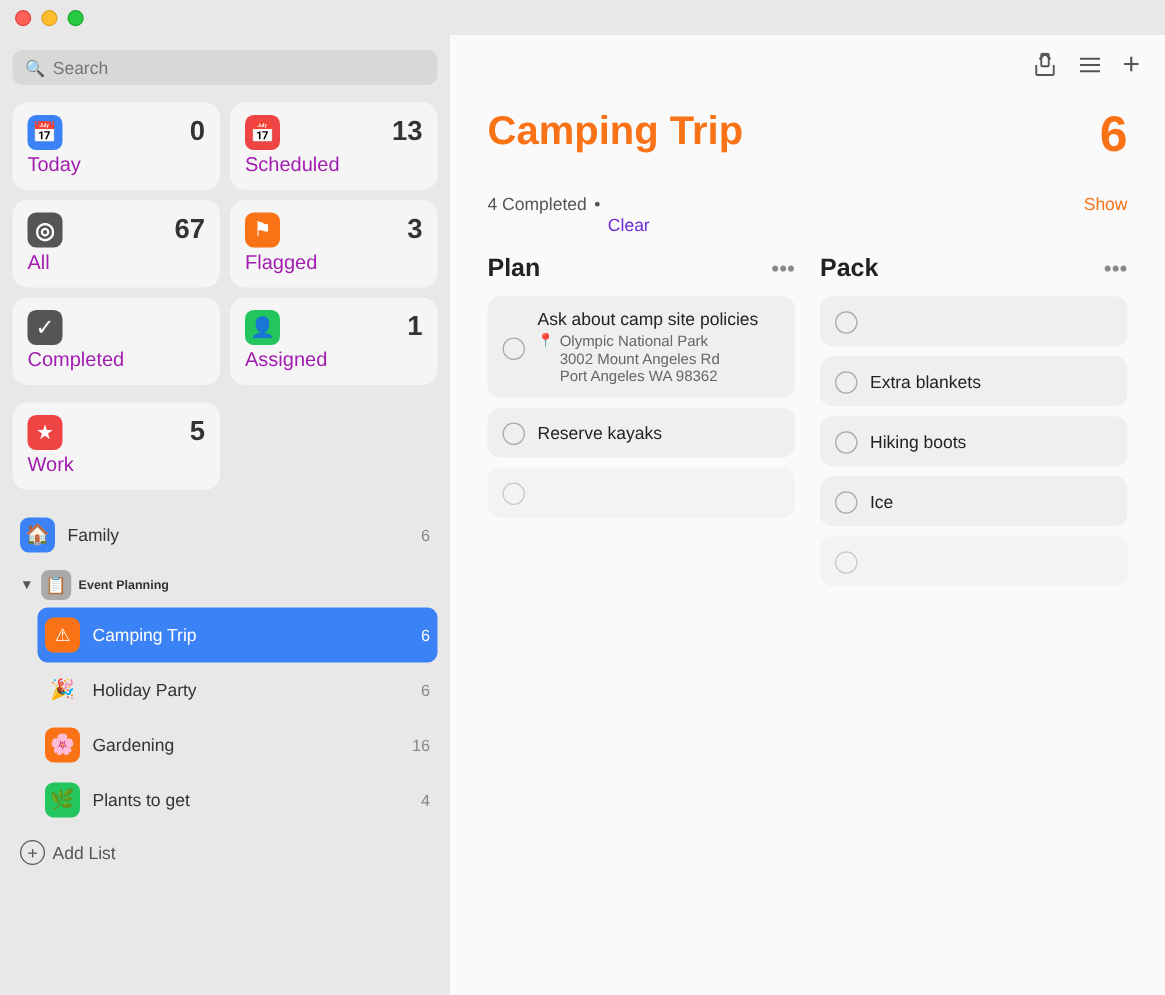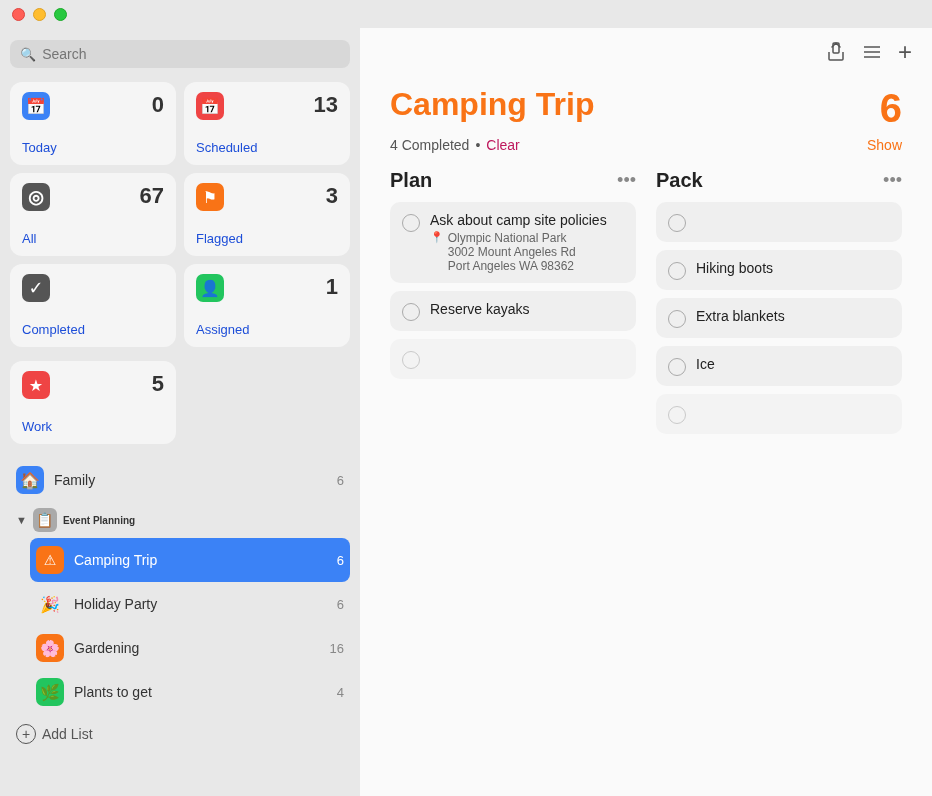--- a/index.html
+++ b/index.html
@@ -102,24 +102,24 @@
       align-items: center;
       justify-content: center;
       font-size: 16px;
     }
     .smart-card .card-count {
       font-size: 22px;
       font-weight: 600;
       color: #333;
     }
     .smart-card .card-label {
-      font-size: 13px;
+      font-size: 16px;
       font-weight: 500;
-      color: #1d4ed8;
-      margin-top: 20px;
+      color: #a21caf;
+      margin-top: 4px;
     }
 
     
     .icon-today { background: #3b82f6; color: white; }
     .icon-scheduled { background: #ef4444; color: white; }
     .icon-all { background: #555; color: white; }
     .icon-flagged { background: #f97316; color: white; }
     .icon-completed { background: #555; color: white; }
     .icon-assigned { background: #22c55e; color: white; }
     .icon-work { background: #ef4444; color: white; }
@@ -264,25 +264,26 @@
 
     .completed-row {
       display: flex;
       align-items: center;
       padding: 0 30px 10px 30px;
       gap: 6px;
       font-size: 14px;
       color: #555;
     }
     .completed-row .clear-btn {
-      color: #be185d;
+      color: #6d28d9;
       cursor: pointer;
       font-size: 14px;
       background: none;
       border: none;
+      margin-top: 35px;
     }
     .show-btn {
       margin-left: auto;
       color: #f97316;
       font-size: 14px;
       cursor: pointer;
       background: none;
       border: none;
     }
 
@@ -320,21 +321,21 @@
       border: none;
     }
 
     
     .task-item {
       background: #efefef;
       border-radius: 10px;
       padding: 10px 12px;
       margin-bottom: 8px;
       display: flex;
-      align-items: flex-start;
+      align-items: center;
       gap: 10px;
       cursor: pointer;
     }
     .task-item.empty {
       min-height: 40px;
       opacity: 0.6;
     }
     .task-checkbox {
       width: 18px;
       height: 18px;
@@ -561,28 +562,28 @@
           <button class="column-more">•••</button>
         </div>
 
         <div class="task-item">
           <div class="task-checkbox"></div>
         </div>
 
         <div class="task-item">
           <div class="task-checkbox"></div>
           <div class="task-content">
+            <div class="task-title">Extra blankets</div>
+          </div>
+        </div>
+
+        <div class="task-item">
+          <div class="task-checkbox"></div>
+          <div class="task-content">
             <div class="task-title">Hiking boots</div>
-          </div>
-        </div>
-
-        <div class="task-item">
-          <div class="task-checkbox"></div>
-          <div class="task-content">
-            <div class="task-title">Extra blankets</div>
           </div>
         </div>
 
         <div class="task-item">
           <div class="task-checkbox"></div>
           <div class="task-content">
             <div class="task-title">Ice</div>
           </div>
         </div>
 

